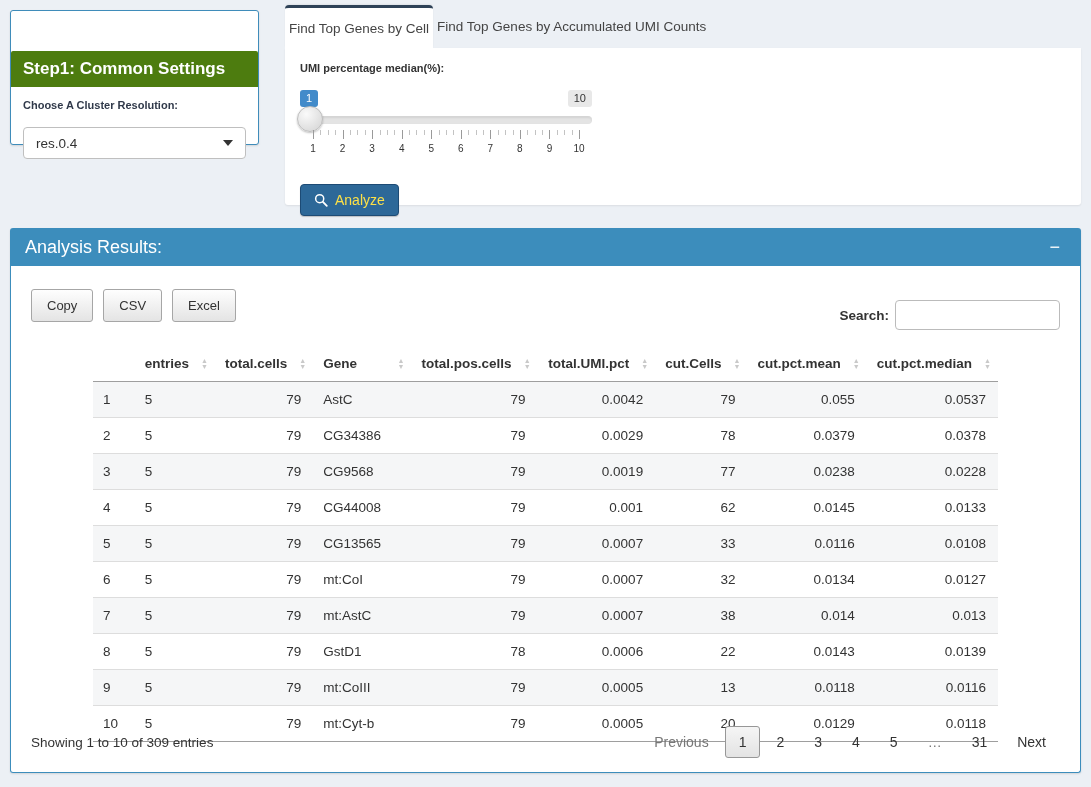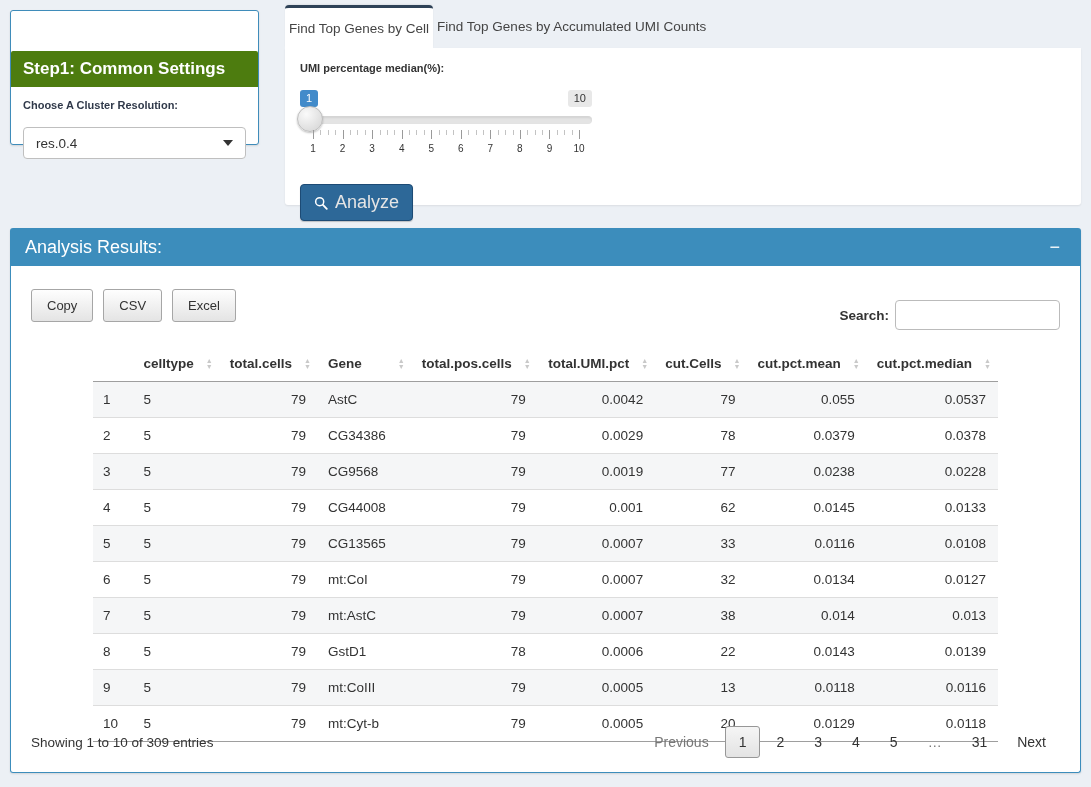--- a/index.html
+++ b/index.html
@@ -72,21 +72,21 @@
   .sl-tick { position:absolute; top:0; width:1px; background:#c3c3c3; height:5px; }
   .sl-tick.major { height:9px; background:#9a9a9a; }
   .sl-label {
     position:absolute; top:13px; transform:translateX(-50%);
     font-size:10px; color:#333;
   }
   
   .analyze-btn {
     margin-top:22px; display:inline-flex; align-items:center; gap:7px;
     background:#2d6898; border:1px solid #1d4b75; border-radius:4px;
-    color:#e5e5e5; font-size:18px; padding:7px 13px; cursor:pointer;
+    color:#fde047; font-size:14px; padding:7px 13px; cursor:pointer;
     box-shadow:0 1px 1px rgba(0,0,0,.2); font-family:inherit;
   }
   
   .results-box {
     position:absolute; left:10px; top:228px; width:1071px; height:545px;
     border-radius:3px; box-shadow:0 1px 2px rgba(0,0,0,.12);
   }
   .results-header {
     background:#3c8dbc; color:#fff; height:38px; display:flex; align-items:center;
     padding:0 15px; border-radius:3px 3px 0 0;
@@ -243,21 +243,21 @@
       <div class="dt-search">
         <label>Search:</label>
         <input type="text" value="" style="">
       </div>
     </div>
 
     <table class="dt">
       <thead>
         <tr id="dt-head-row">
           <th style="width:45px;"></th>
-        <th class="" style="width: 78px;"><span>celltype</span><i class="sort">
+        <th class="" style="width: 78px;"><span>entries</span><i class="sort">
                 <span>▲</span>
                 <span>▼</span>
               </i></th>
             <th class="num" style="width: 98px;"><span>total.cells</span><i class="sort">
                 <span>▲</span>
                 <span>▼</span>
               </i></th>
             <th class="" style="width: 112px;"><span>Gene</span><i class="sort">
                 <span>▲</span>
                 <span>▼</span>

